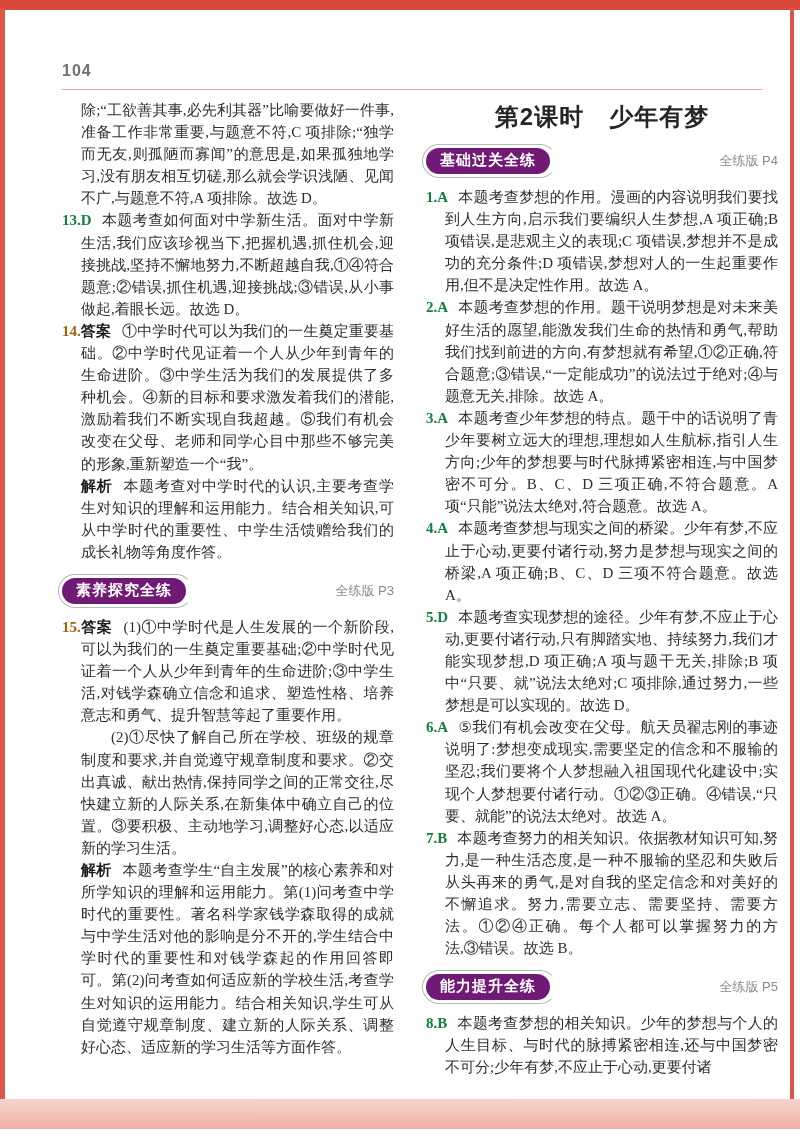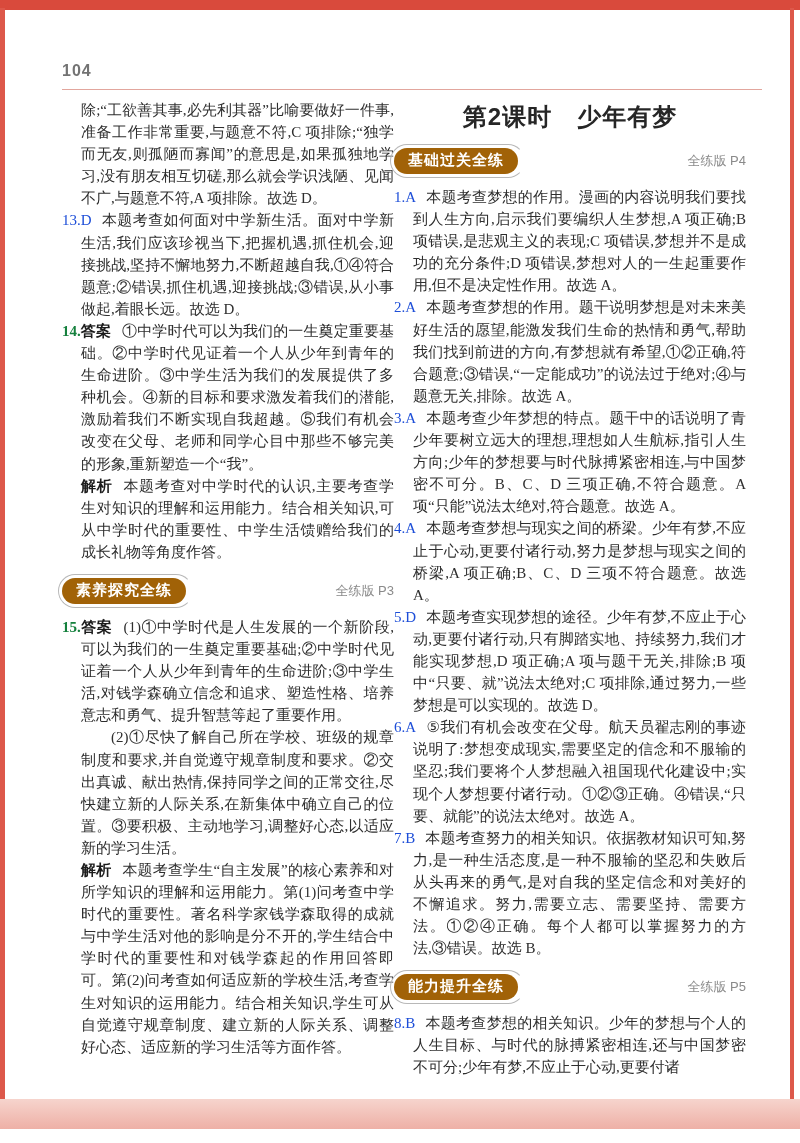--- a/index.html
+++ b/index.html
@@ -17,40 +17,40 @@
   .frame-bottom{position:absolute;left:0;right:0;bottom:14px;height:30px;
     background:linear-gradient(#f6d4cd,#eeb0a6);}
 
   .content{position:absolute;top:62px;left:62px;right:38px;}
 
   .header{display:flex;align-items:baseline;border-bottom:1px solid #e2a69d;padding-bottom:9px;}
   .pnum{font-family:"Liberation Sans","DejaVu Sans",sans-serif;font-weight:bold;
         font-size:16px;color:#737373;margin-right:12px;letter-spacing:1px;}
   .ptitle{font-family:"Liberation Sans","DejaVu Sans",sans-serif;font-size:14px;color:#9a9a9a;letter-spacing:1px;}
 
-  .cols{display:flex;gap:0;margin-top:9px;}
+  .cols{display:flex;gap:32px;margin-top:9px;}
   .col{width:332px;flex:0 0 auto;}
   .col.rightcol{width:352px;}
 
   p{margin:0;}
   .body-text{font-size:15px;line-height:22.1px;text-align:justify;}
   .cont{padding-left:19px;}
   .qitem{padding-left:19px;text-indent:-19px;}
   .jpara{padding-left:19px;}
   .para2{padding-left:19px;text-indent:2em;}
-  .qnum{font-weight:normal;color:#1d4ed8;margin-right:10px;}
-  .qnum-tight{font-weight:bold;color:#15803d;}
+  .qnum{font-weight:bold;color:#15803d;margin-right:10px;}
+  .qnum-tight{font-weight:bold;color:#a16207;}
   .qlabel{font-family:"Liberation Sans","DejaVu Sans",sans-serif;font-weight:bold;
           color:#1c1c1c;margin-right:11px;}
 
   .lesson-title{font-family:"Liberation Sans","DejaVu Sans",sans-serif;font-weight:bold;
     font-size:24px;color:#262626;text-align:center;margin:2px 0 10px 0;letter-spacing:1px;}
 
   .section-row{display:flex;justify-content:space-between;align-items:center;margin:13px 0 10px 0;height:30px;}
-  .badge{position:relative;display:inline-block;background:#a16207;color:#fff;
+  .badge{position:relative;display:inline-block;background:#701a75;color:#fff;
     font-family:"Liberation Sans","DejaVu Sans",sans-serif;font-weight:bold;font-size:15px;
     padding:3px 14px 4px 14px;border-radius:999px;letter-spacing:1px;}
   .badge::after{content:'';position:absolute;top:-4px;left:-4px;right:-7px;bottom:-4px;
     border:1px solid #b8b8b8;border-right-color:transparent;border-radius:999px;pointer-events:none;}
   .ref{font-family:"Liberation Sans","DejaVu Sans",sans-serif;font-size:13px;color:#8a8a8a;}
 </style>
 </head>
 <body>
 
 <div class="page">

